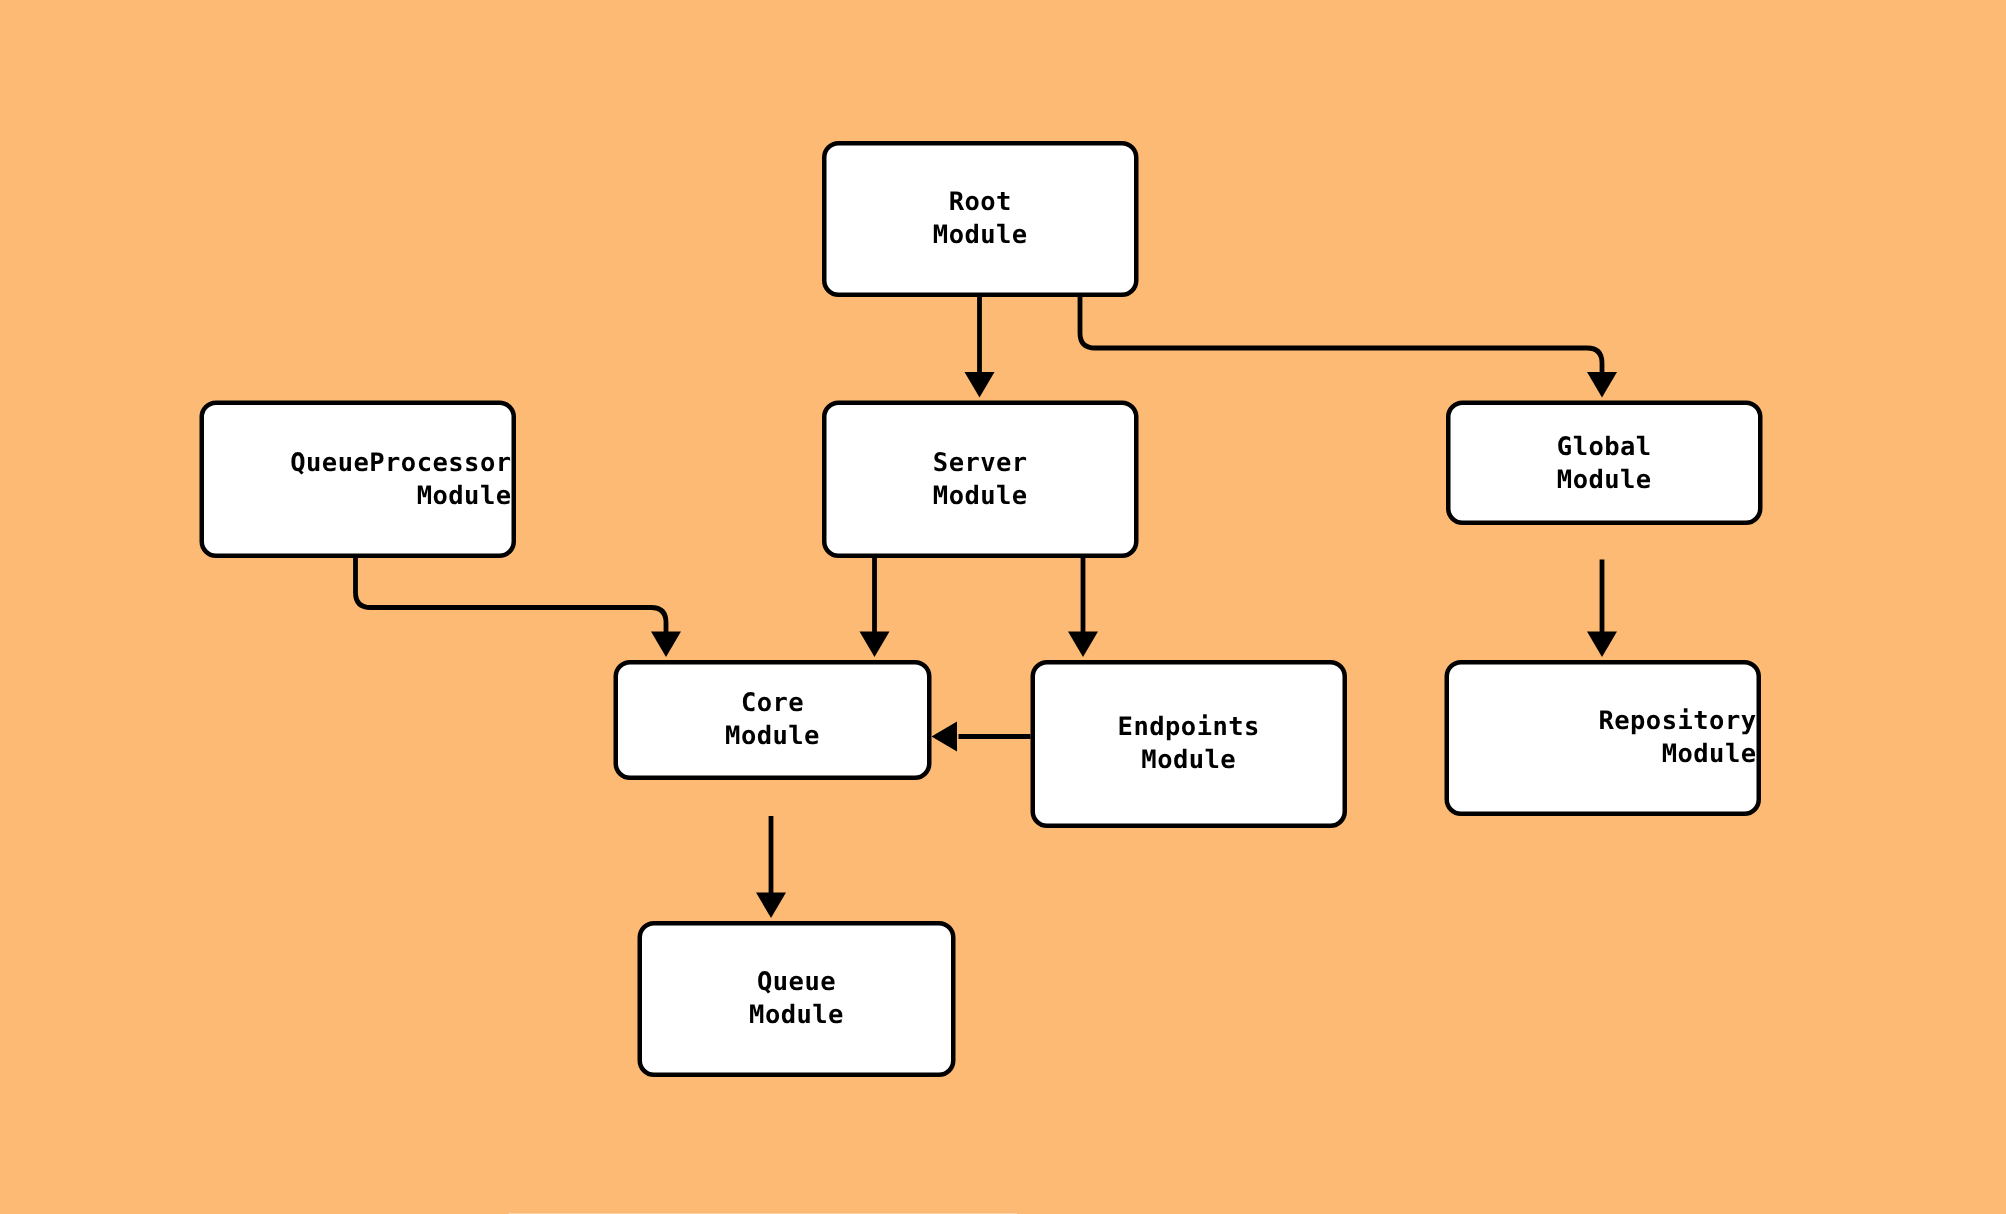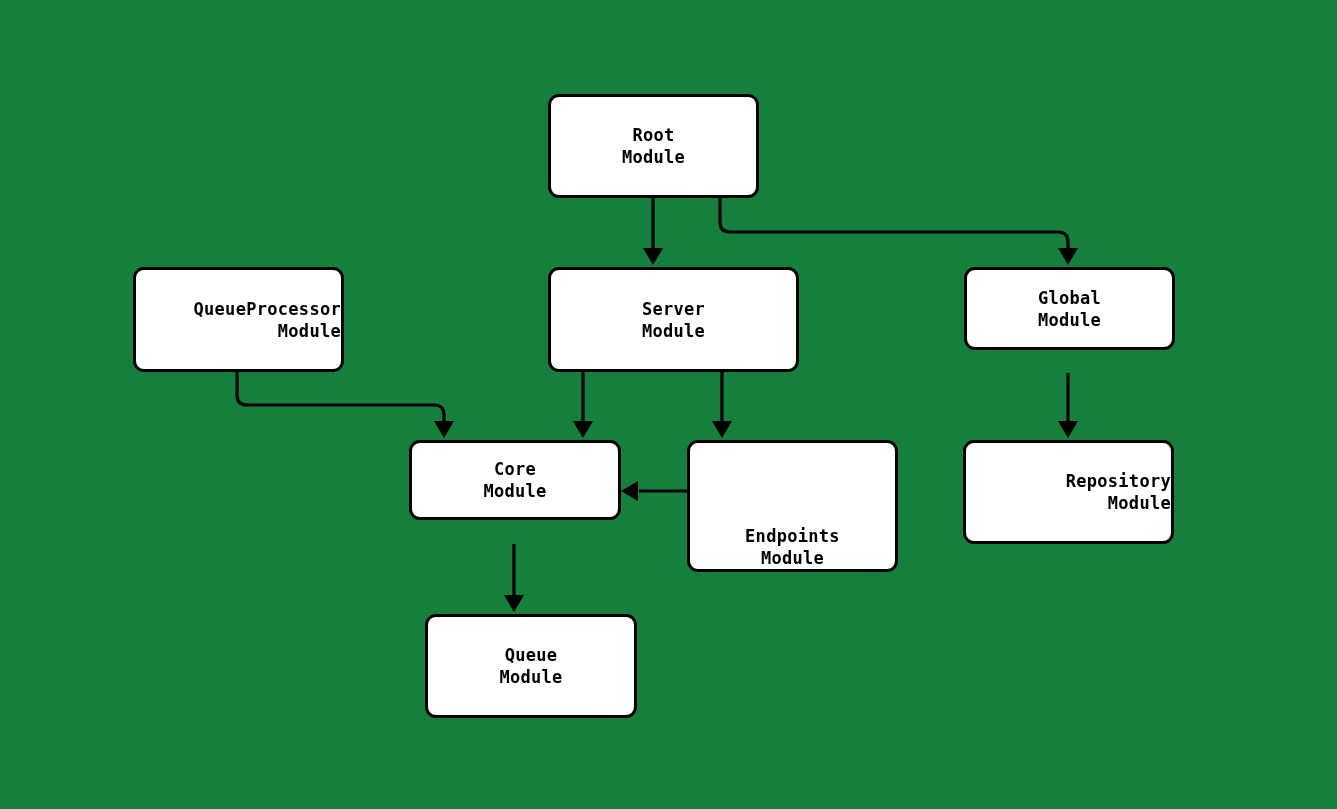--- a/index.html
+++ b/index.html
@@ -10,21 +10,21 @@
   body {
     width: 1337px;
     height: 809px;
     font-family: "DejaVu Sans Mono", "Liberation Mono", monospace;
     overflow: hidden;
   }
   #diagram-root {
     position: relative;
     width: 1337px;
     height: 809px;
-    background: #15803d;
+    background: #fdba74;
   }
   #edge-layer {
     position: absolute;
     left: 0;
     top: 0;
     width: 1337px;
     height: 809px;
   }
   .node {
     position: absolute;
@@ -92,36 +92,36 @@
   <div class="node" style="left: 548px; top: 94px; width: 211px; height: 104px;">
     <span class="node-label">Root</span>
     <span class="node-label">Module</span>
   </div>
 
   <div class="node" style="left: 133px; top: 267px; width: 211px; height: 105px; align-items: flex-end;">
     <span class="node-label">QueueProcessor</span>
     <span class="node-label">Module</span>
   </div>
 
-  <div class="node" style="left: 548px; top: 267px; width: 251px; height: 105px;">
+  <div class="node" style="left: 548px; top: 267px; width: 211px; height: 105px;">
     <span class="node-label">Server</span>
     <span class="node-label">Module</span>
   </div>
 
   <div class="node" style="left: 964px; top: 267px; width: 211px; height: 83px;">
     <span class="node-label">Global</span>
     <span class="node-label">Module</span>
   </div>
 
   <div class="node" style="left: 409px; top: 440px; width: 212px; height: 80px;">
     <span class="node-label">Core</span>
     <span class="node-label">Module</span>
   </div>
 
-  <div class="node" style="left: 687px; top: 440px; width: 211px; height: 132px; justify-content: flex-end;">
+  <div class="node" style="left: 687px; top: 440px; width: 211px; height: 112px;">
     <span class="node-label">Endpoints</span>
     <span class="node-label">Module</span>
   </div>
 
   <div class="node" style="left: 963px; top: 440px; width: 211px; height: 104px; align-items: flex-end;">
     <span class="node-label">Repository</span>
     <span class="node-label">Module</span>
   </div>
 
   <div class="node" style="left: 409px; top: 614px; width: 212px; height: 104px; margin-left: 16px;">

